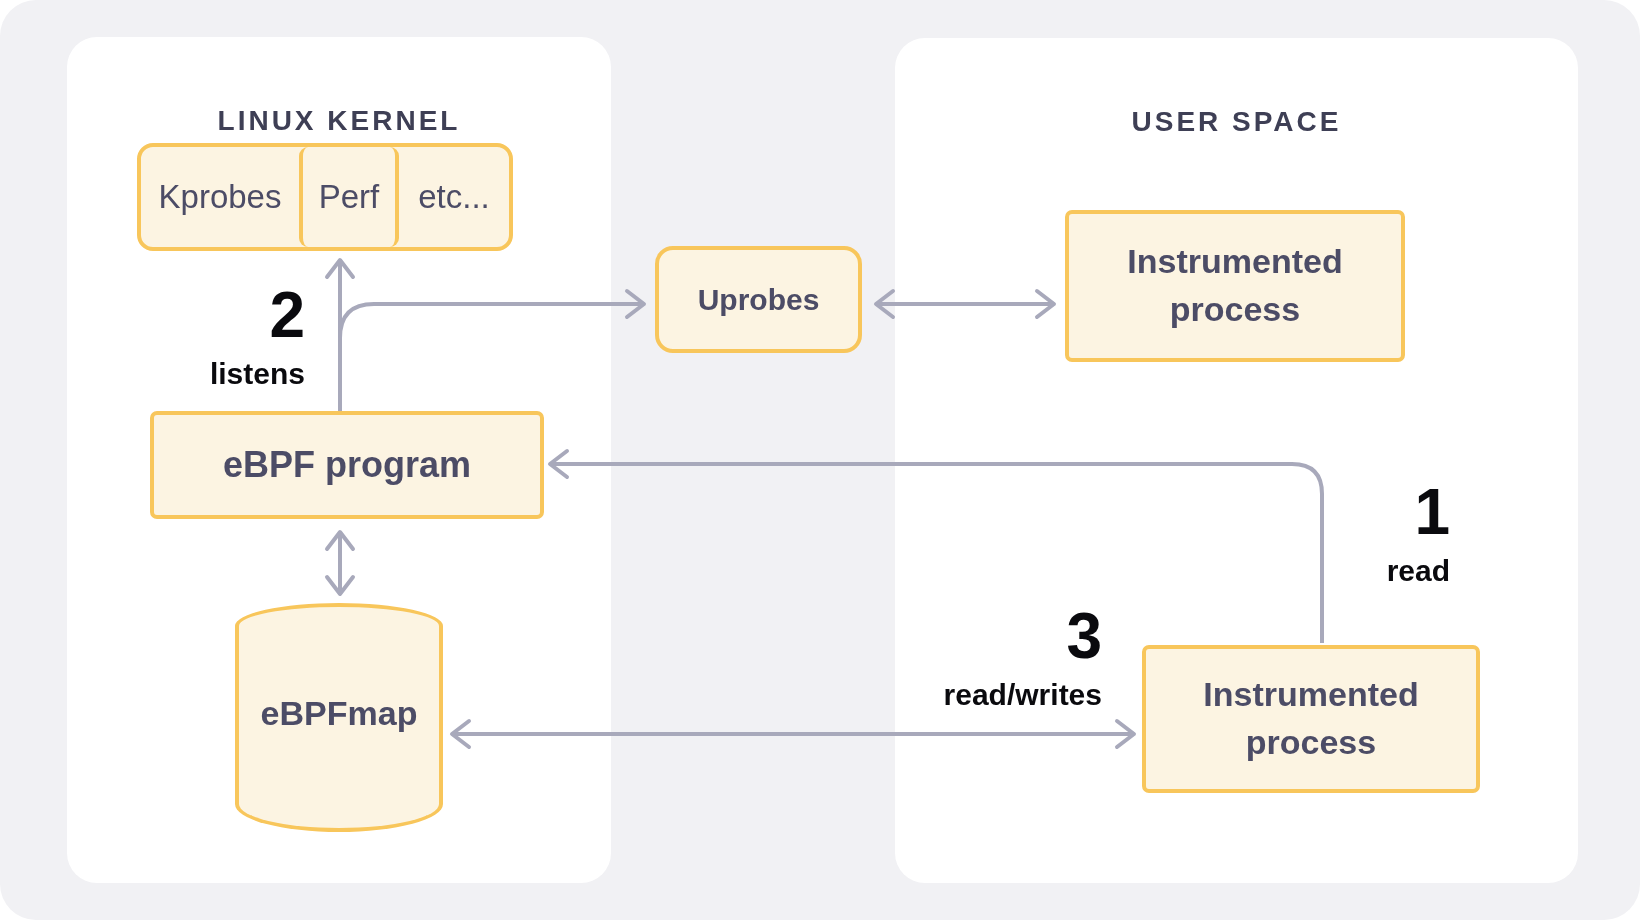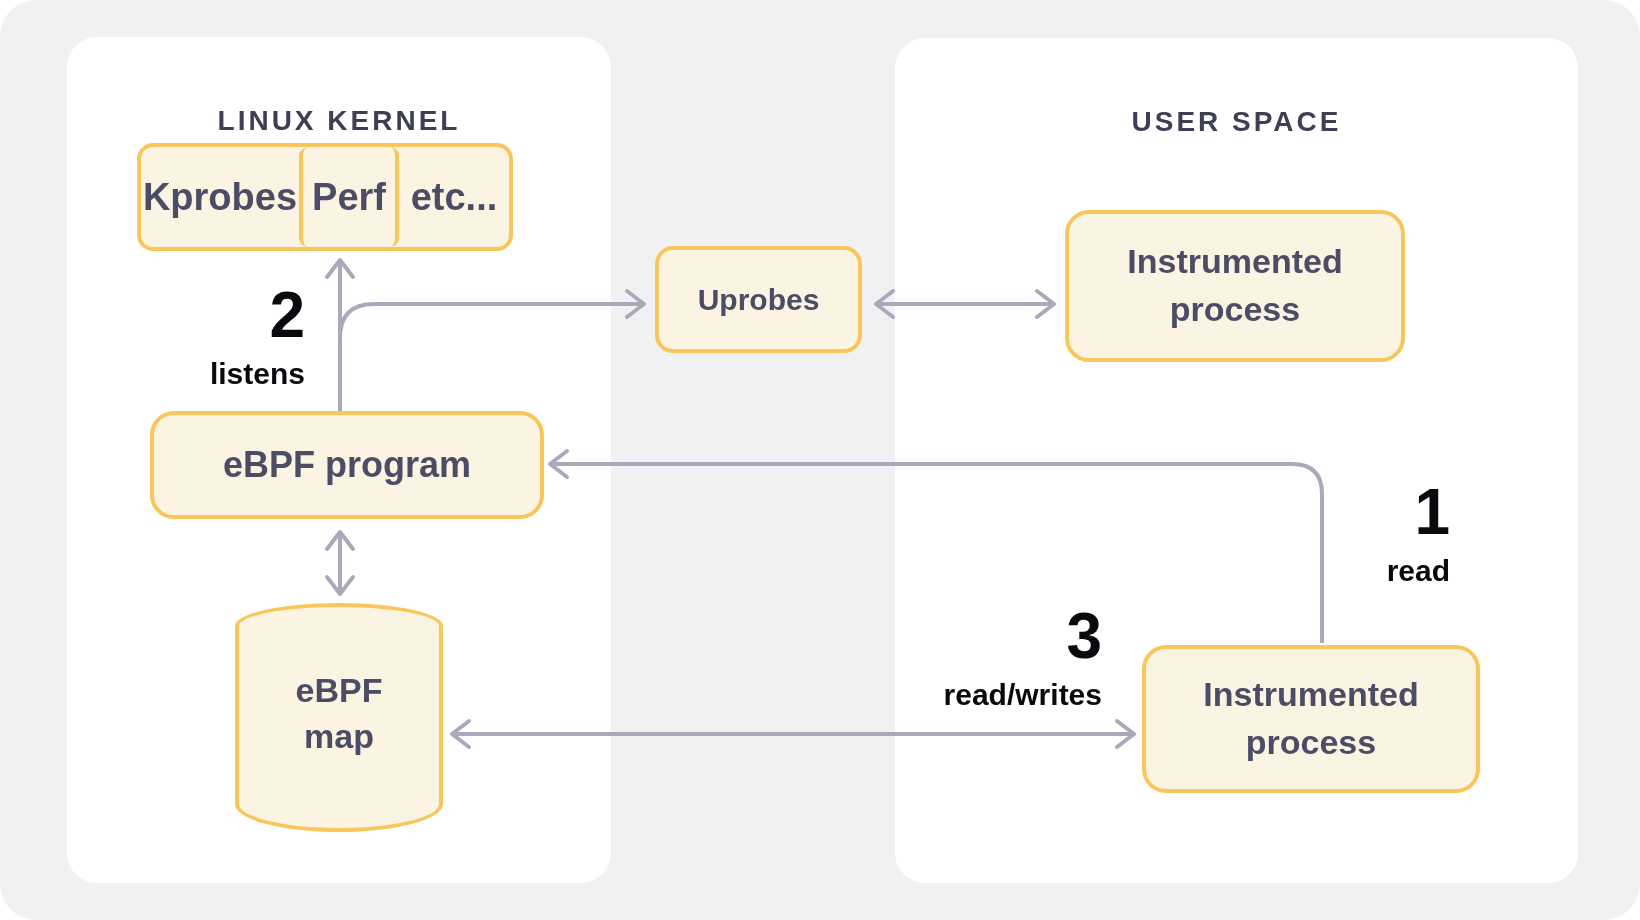--- a/index.html
+++ b/index.html
@@ -26,21 +26,21 @@
     letter-spacing:3px;
     color:var(--title-color,#3e3f55);
   }
   .panel-kernel{left:67px;top:37px;width:544px;height:846px;}
   .panel-user{left:895px;top:38px;width:683px;height:845px;}
 
   .node{
     position:absolute;
     background:var(--box-fill,#fcf4e2);
     border:4px solid var(--box-border,#f8c65b);
-    border-radius:24px;
+    border-radius:7px;
     display:flex;
     align-items:center;
     justify-content:center;
     text-align:center;
     color:var(--node-text,#4c4c66);
     font-weight:700;
     box-sizing:border-box;
   }
 
   
@@ -48,21 +48,21 @@
     position:absolute;
     left:137px;top:143px;width:376px;height:108px;
     background:var(--box-fill,#fcf4e2);
     border:4px solid var(--box-border,#f8c65b);
     border-radius:16px;
     box-sizing:border-box;
     display:flex;
   }
   .probe-cell{
     display:flex;align-items:center;justify-content:center;
-    font-size:38px;font-weight:700;color:var(--node-text,#4c4c66);
+    font-size:33px;font-weight:400;color:var(--node-text,#4c4c66);
     box-sizing:border-box;
   }
   .probe-cell:nth-child(1){width:158px;}
   .probe-cell:nth-child(2){width:100px;border-left:4px solid var(--box-border,#f8c65b);border-right:4px solid var(--box-border,#f8c65b);border-radius:9px;}
   .probe-cell:nth-child(3){flex:1;}
 
   .node-program{left:150px;top:411px;width:394px;height:108px;font-size:36px;}
   .node-uprobes{left:655px;top:246px;width:207px;height:107px;font-size:30px;border-radius:18px;}
   .node-instr-top{left:1065px;top:210px;width:340px;height:152px;font-size:34px;line-height:1.4;}
   .node-instr-bottom{left:1142px;top:645px;width:338px;height:148px;font-size:34px;line-height:1.4;}
@@ -70,21 +70,21 @@
 
   
   .cyl-body{
     position:absolute;
     left:235px;top:626px;width:208px;height:206px;
     background:var(--box-fill,#fcf4e2);
     border:4px solid var(--box-border,#f8c65b);
     border-top:none;
     border-radius:0 0 104px 104px / 0 0 28px 28px;
     box-sizing:border-box;
-    display:flex;flex-direction:column;align-items:center;justify-content:center;
+    display:flex;flex-direction:row;align-items:center;justify-content:center;
     padding-bottom:26px;
     color:var(--node-text,#4c4c66);
     font-size:34px;font-weight:700;line-height:1.35;
     text-align:center;
   }
   .cyl-top{
     position:absolute;
     left:235px;top:603px;width:208px;height:46px;
     background:var(--box-fill,#fcf4e2);
     border:4px solid var(--box-border,#f8c65b);

